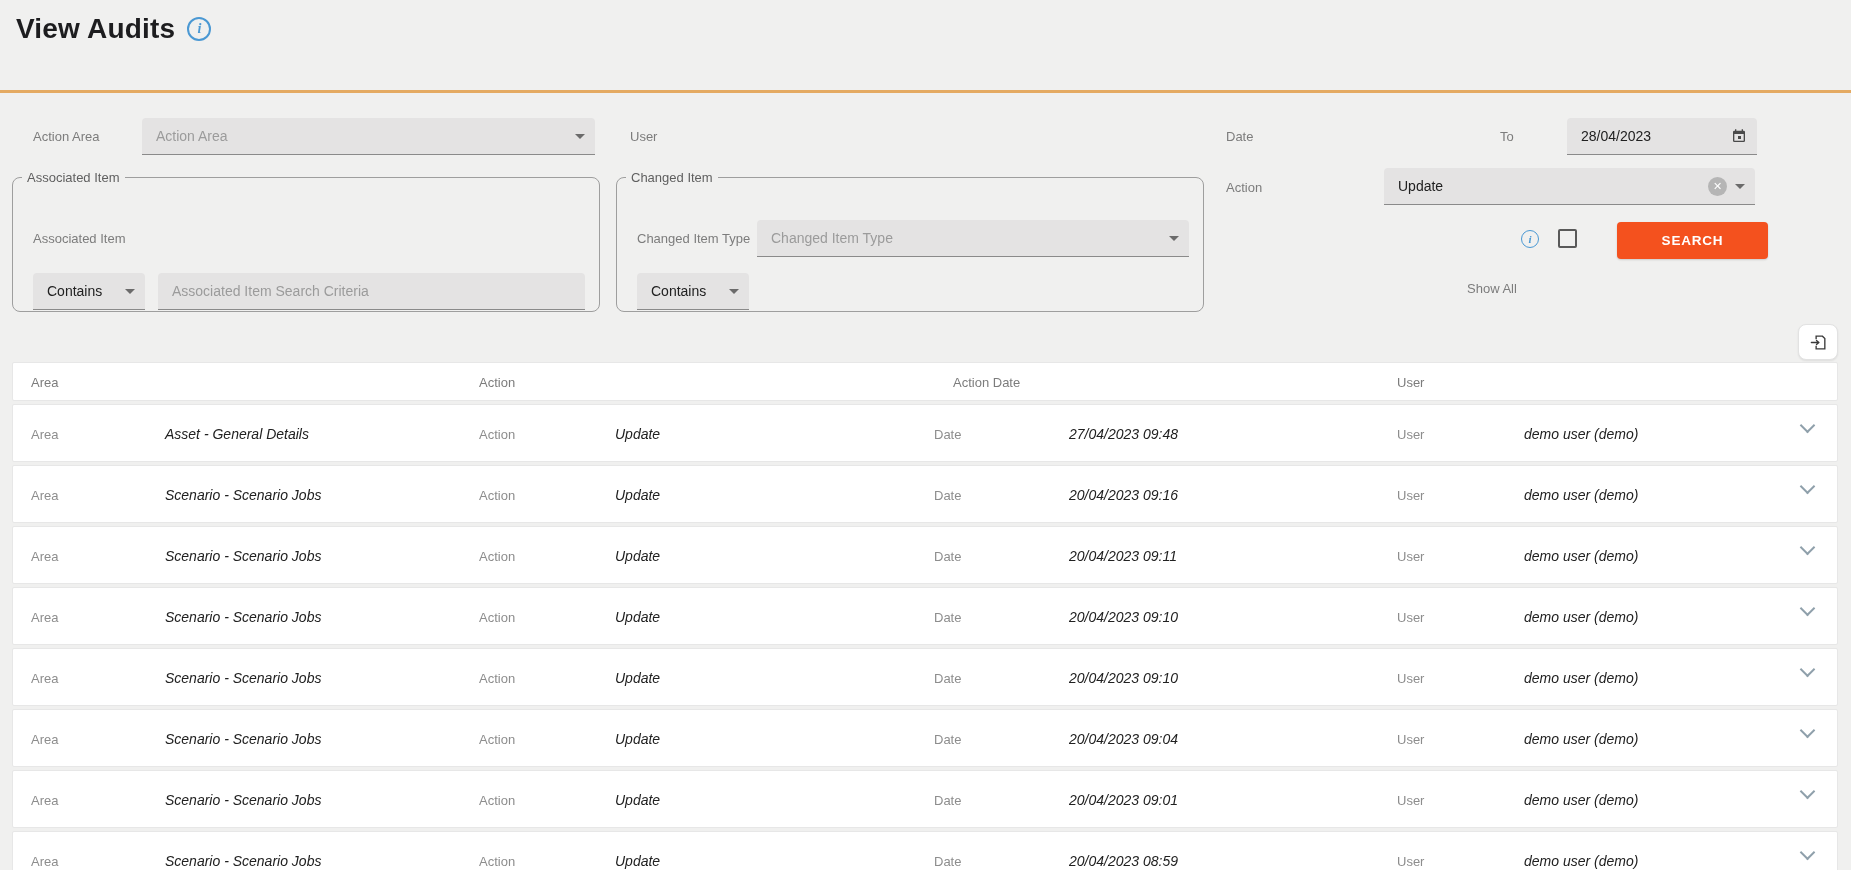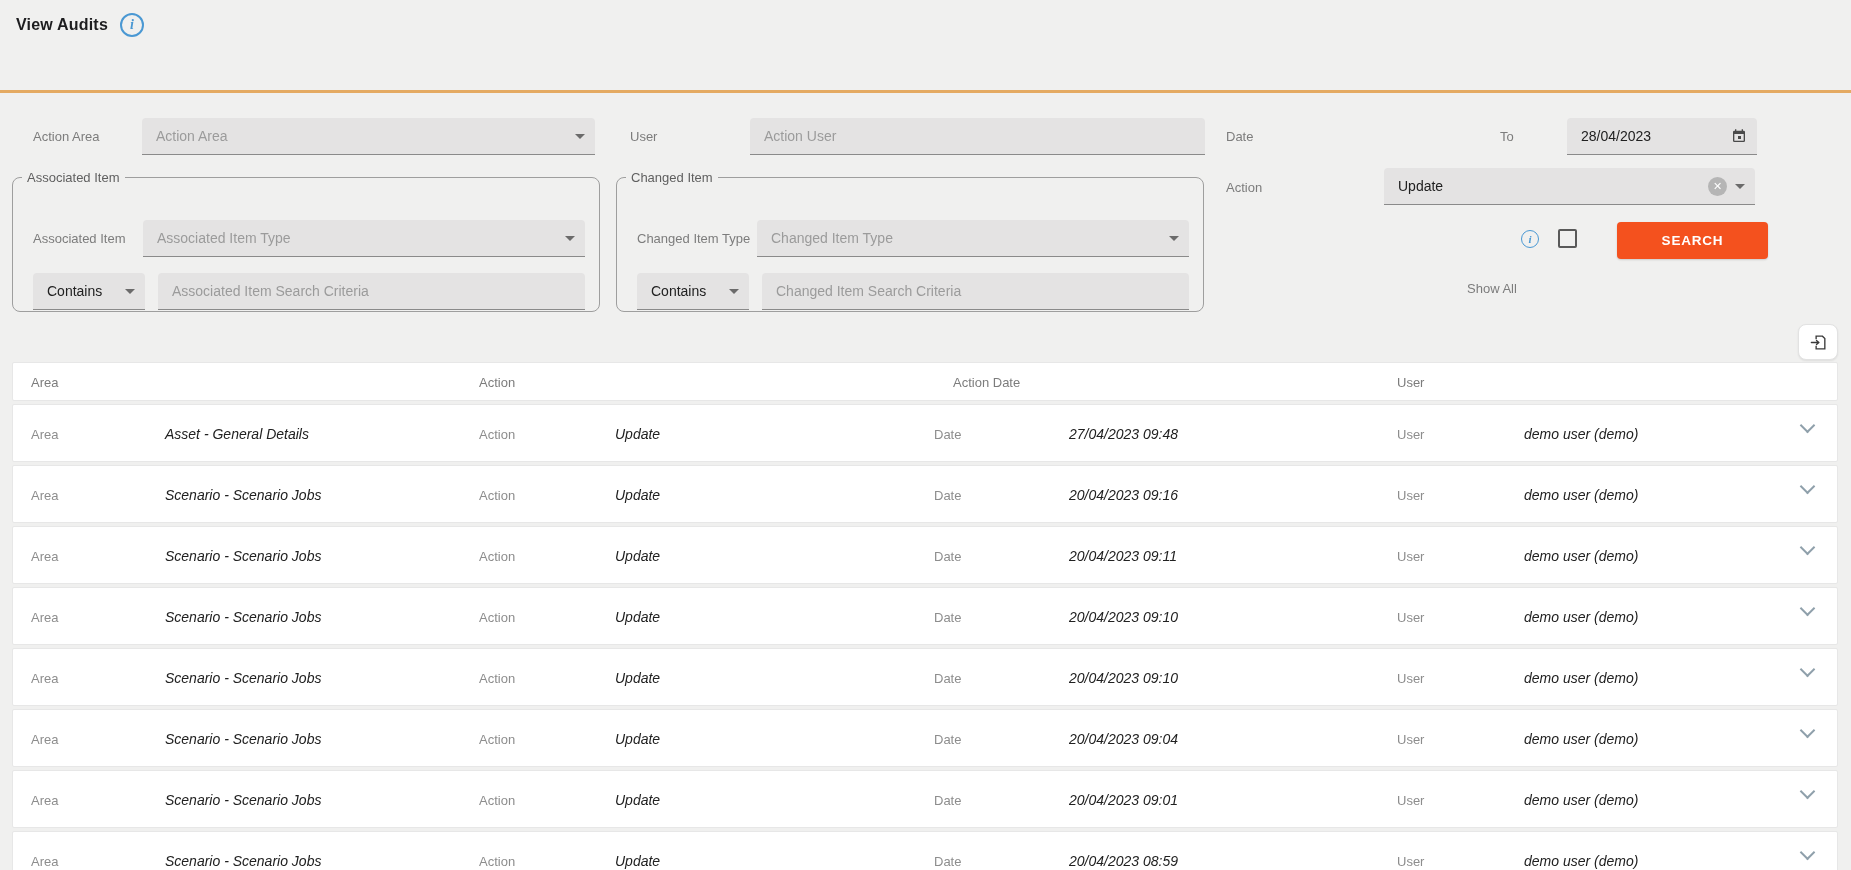--- a/index.html
+++ b/index.html
@@ -5,21 +5,21 @@
   html,body{margin:0;padding:0;}
   body{
     width:1851px;height:870px;overflow:hidden;
     background:#e9e9e8;
     font-family:"Liberation Sans", sans-serif;
   }
   .page{position:relative;width:1851px;height:870px;background:#f0f0ef;overflow:hidden;}
 
   
   .header{position:absolute;left:16px;top:13px;display:flex;align-items:center;gap:12px;}
-  .title{margin:0;font-size:16px;font-weight:700;color:#1d1d1f;letter-spacing:.2px;}
+  .title{margin:0;font-size:28px;font-weight:700;color:#1d1d1f;letter-spacing:.2px;}
   .info-icon{
     box-sizing:border-box;width:24px;height:24px;border-radius:50%;
     border:2px solid #4a98d3;color:#4a98d3;
     display:flex;align-items:center;justify-content:center;
     font-family:"Liberation Serif", serif;font-style:italic;font-weight:700;font-size:14px;
     cursor:pointer;flex:0 0 auto;
   }
   .info-icon.small{width:18px;height:18px;font-size:11px;border-width:1.5px;}
   .divider{position:absolute;left:0;top:90px;width:1851px;height:3px;background:#e4aa62;}
 
@@ -99,59 +99,53 @@
   </div>
   <div class="divider"></div>
 
   <span class="lbl" style="left:33px;top:129px;">Action Area</span>
   <div class="select-box" style="left:142px;top:118px;width:453px;">
     <span class="placeholder">Action Area</span>
     <span class="caret"></span>
   </div>
 
   <span class="lbl" style="left:630px;top:129px;">User</span>
-  <input class="text-field" style="left: 750px; top: 118px; width: 455px;" placeholder="Action User">
 
   <span class="lbl" style="left:1226px;top:129px;">Date</span>
 
   <span class="lbl" style="left:1500px;top:129px;">To</span>
   <div class="date-box" style="left:1567px;top:118px;width:190px;">
     <span class="value">28/04/2023</span>
     <svg class="cal-icon" width="16" height="16" viewBox="0 0 24 24">
       <path d="M19 4h-1V2h-2v2H8V2H6v2H5a2 2 0 0 0-2 2v13a2 2 0 0 0 2 2h14a2 2 0 0 0 2-2V6a2 2 0 0 0-2-2zm0 15H5V9h14v10z" fill="#4a4a4a"></path>
       <rect x="10.5" y="12" width="4.5" height="4.5" fill="#4a4a4a"></rect>
     </svg>
   </div>
 
   <fieldset class="group" style="left:12px;top:170px;">
     <legend>Associated Item</legend>
     <span class="lbl" style="left:20px;top:46px;">Associated Item</span>
-    <div class="select-box" style="left:130px;top:35px;width:442px;">
-      <span class="placeholder">Associated Item Type</span>
-      <span class="caret"></span>
-    </div>
     <div class="select-box" style="left:20px;top:88px;width:112px;">
       <span class="value">Contains</span>
       <span class="caret"></span>
     </div>
     <input class="text-field" style="left: 145px; top: 88px; width: 427px;" placeholder="Associated Item Search Criteria">
   </fieldset>
 
   <fieldset class="group" style="left:616px;top:170px;">
     <legend>Changed Item</legend>
     <span class="lbl" style="left:20px;top:46px;">Changed Item Type</span>
     <div class="select-box" style="left:140px;top:35px;width:432px;">
       <span class="placeholder">Changed Item Type</span>
       <span class="caret"></span>
     </div>
     <div class="select-box" style="left:20px;top:88px;width:112px;">
       <span class="value">Contains</span>
       <span class="caret"></span>
     </div>
-    <input class="text-field" style="left: 145px; top: 88px; width: 427px;" placeholder="Changed Item Search Criteria">
   </fieldset>
 
   <span class="lbl" style="left:1226px;top:180px;">Action</span>
   <div class="select-box" style="left:1384px;top:168px;width:371px;">
     <span class="value">Update</span>
     <span class="clear-btn">✕</span>
     <span class="caret"></span>
   </div>
 
   <span class="lbl" style="left:1467px;top:234px;margin-top:47px;">Show All</span>

